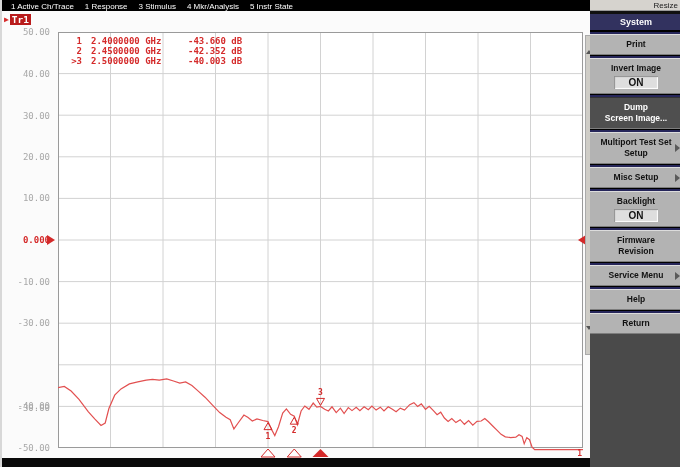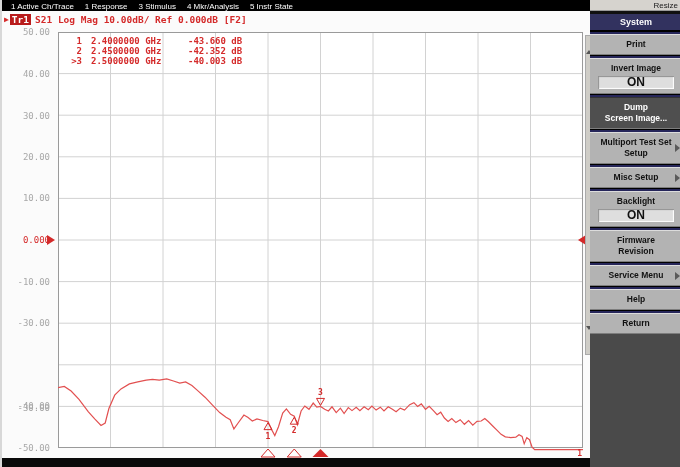--- a/index.html
+++ b/index.html
@@ -29,21 +29,21 @@
     font-family:"DejaVu Sans Mono", monospace; font-size:9.5px; font-weight:bold; color:#d42a2a;
     white-space:nowrap;
   }
   .tr-arrow { color:#d42a2a; font-size:8px; margin-right:1px; }
   .tr-badge { background:#b91c1c; color:#fff; padding:0 2px; margin-right:4px; }
   .ylabels { position:absolute; left:0; top:0; width:52px; }
   .ylab {
     position:absolute; right:4px; width:48px; text-align:right;
     font-family:"DejaVu Sans Mono", monospace; font-size:9px; color:#a8a8a8;
   }
-  .ylab.ref { color:#d42a2a; font-weight:normal; }
+  .ylab.ref { color:#d42a2a; font-weight:bold; }
   .plot-svg { position:absolute; left:56px; top:21px; }
   
   .mkr-box {
     position:absolute; left:64px; top:25px;
     font-family:"DejaVu Sans Mono", monospace; font-size:9px; font-weight:bold;
     color:#d42a2a; line-height:10px;
   }
   .mkr-row { display:flex; white-space:pre; }
   .mkr-num { width:16px; text-align:right; }
   .mkr-freq { width:104px; padding-left:9px; }
@@ -83,22 +83,22 @@
   .sk-sep { height:3px; background:#26265a; border-top:1px solid #000; }
   .softkey {
     position:relative; background:#b3b3b3; color:#111;
     font-size:8.5px; font-weight:bold; text-align:center;
     display:flex; flex-direction:column; align-items:center; justify-content:center;
     padding:4px 3px; line-height:11px; cursor:default;
     border-top:1px solid #dcdcdc; border-bottom:1px solid #7d7d7d;
   }
   .softkey.active { background:#4f4f4f; color:#fff; border-top:1px solid #333; }
   .softkey .state {
-    margin-top:2px; width:76px; height:13px; background:#dedede; color:#111;
-    font-size:12px; font-weight:bold; line-height:13px;
+    margin-top:2px; width:44px; height:13px; background:#dedede; color:#111;
+    font-size:10px; font-weight:bold; line-height:13px;
     box-shadow: inset 1px 1px 1px #909090, inset -1px -1px 1px #ffffff;
   }
   .softkey .arrow {
     position:absolute; right:2px; top:50%; margin-top:-4px; width:0; height:0;
     border-top:4px solid transparent; border-bottom:4px solid transparent;
     border-left:5px solid #5a5a5a;
   }
   .sk-filler { flex:1; background:#4a4a4a; }
 </style>
 </head>
@@ -114,21 +114,20 @@
       <span class="mitem">5 Instr State</span>
     </div>
   <div class="resizebar">
     <span>Resize</span>
   </div>
 
   <div class="main">
     <div class="trace-status">
       <span class="tr-arrow">▶</span>
       <span class="tr-badge">Tr1</span>
-      <span>S21 Log Mag 10.00dB/ Ref 0.000dB [F2]</span>
     </div>
 
     <div class="ylabels">
         <div class="ylab" style="top: 16px; text-align: right;">50.00</div>
         <div class="ylab" style="top: 57.6px;">40.00</div>
         <div class="ylab" style="top: 100px;">30.00</div>
         <div class="ylab" style="top: 140.8px;">20.00</div>
         <div class="ylab" style="top: 182.4px;">10.00</div>
         <div class="ylab ref" style="top: 224px;">0.000</div>
         <div class="ylab" style="top: 265.6px;">-10.00</div>

